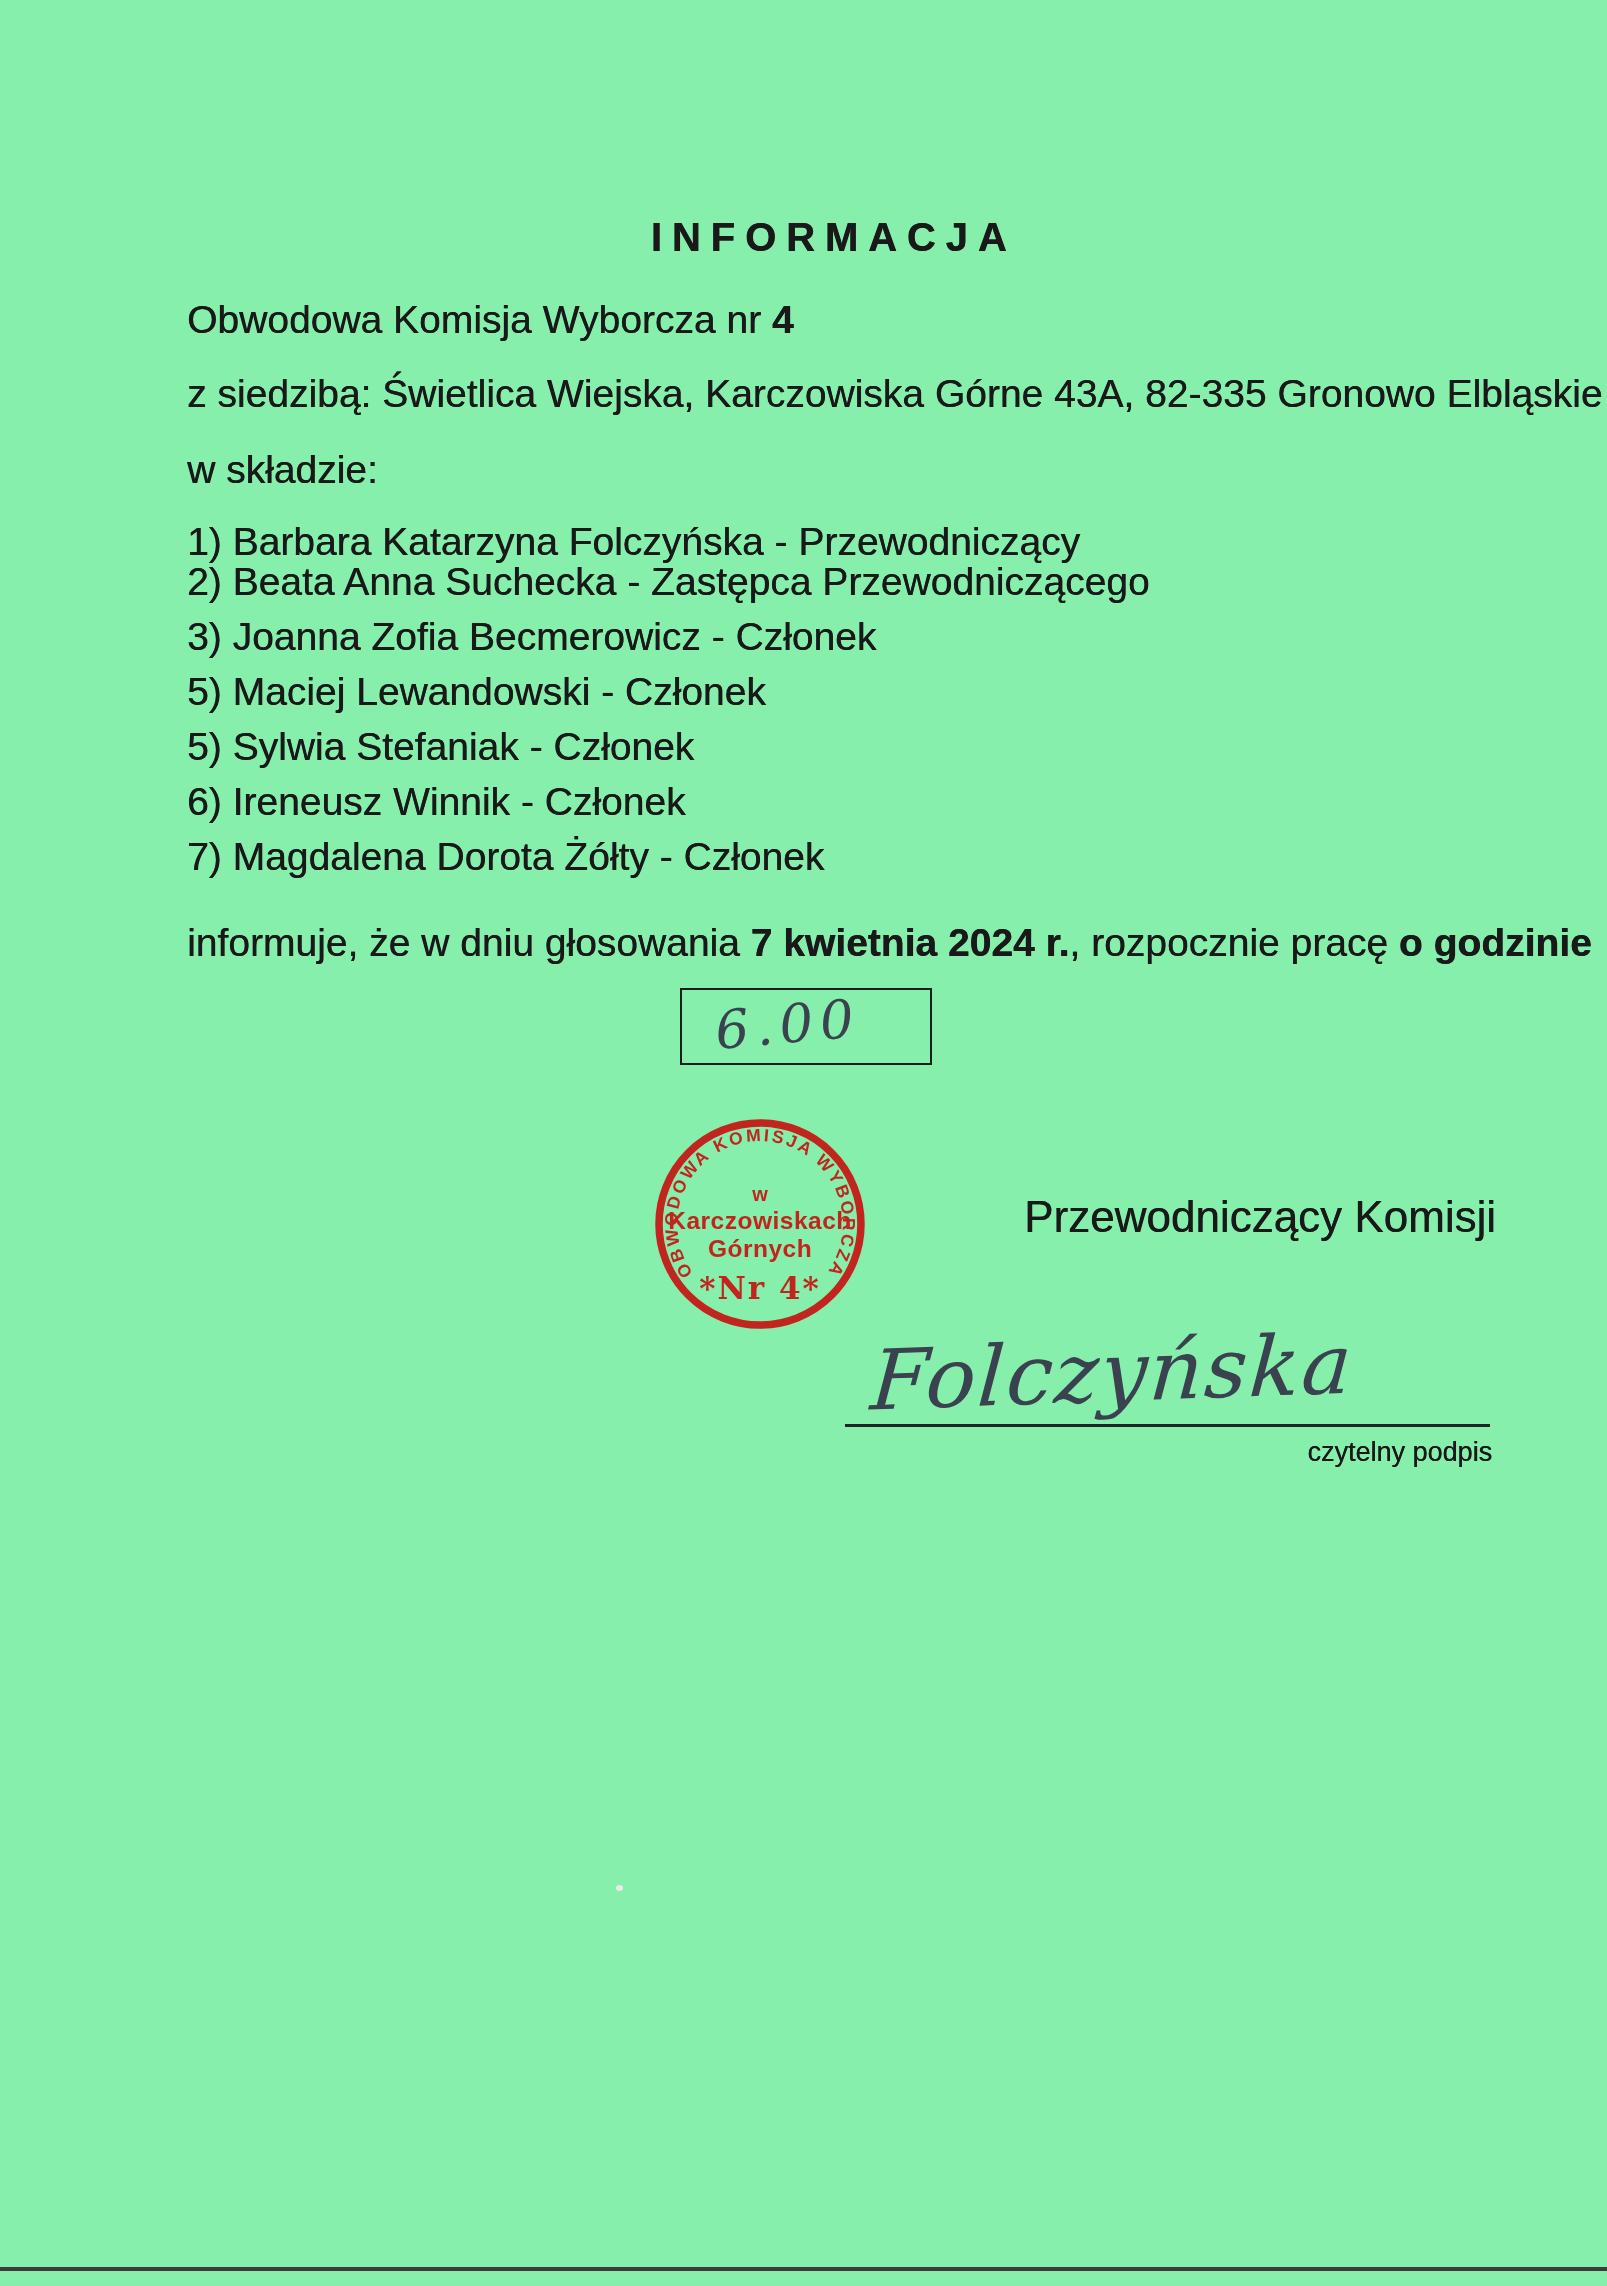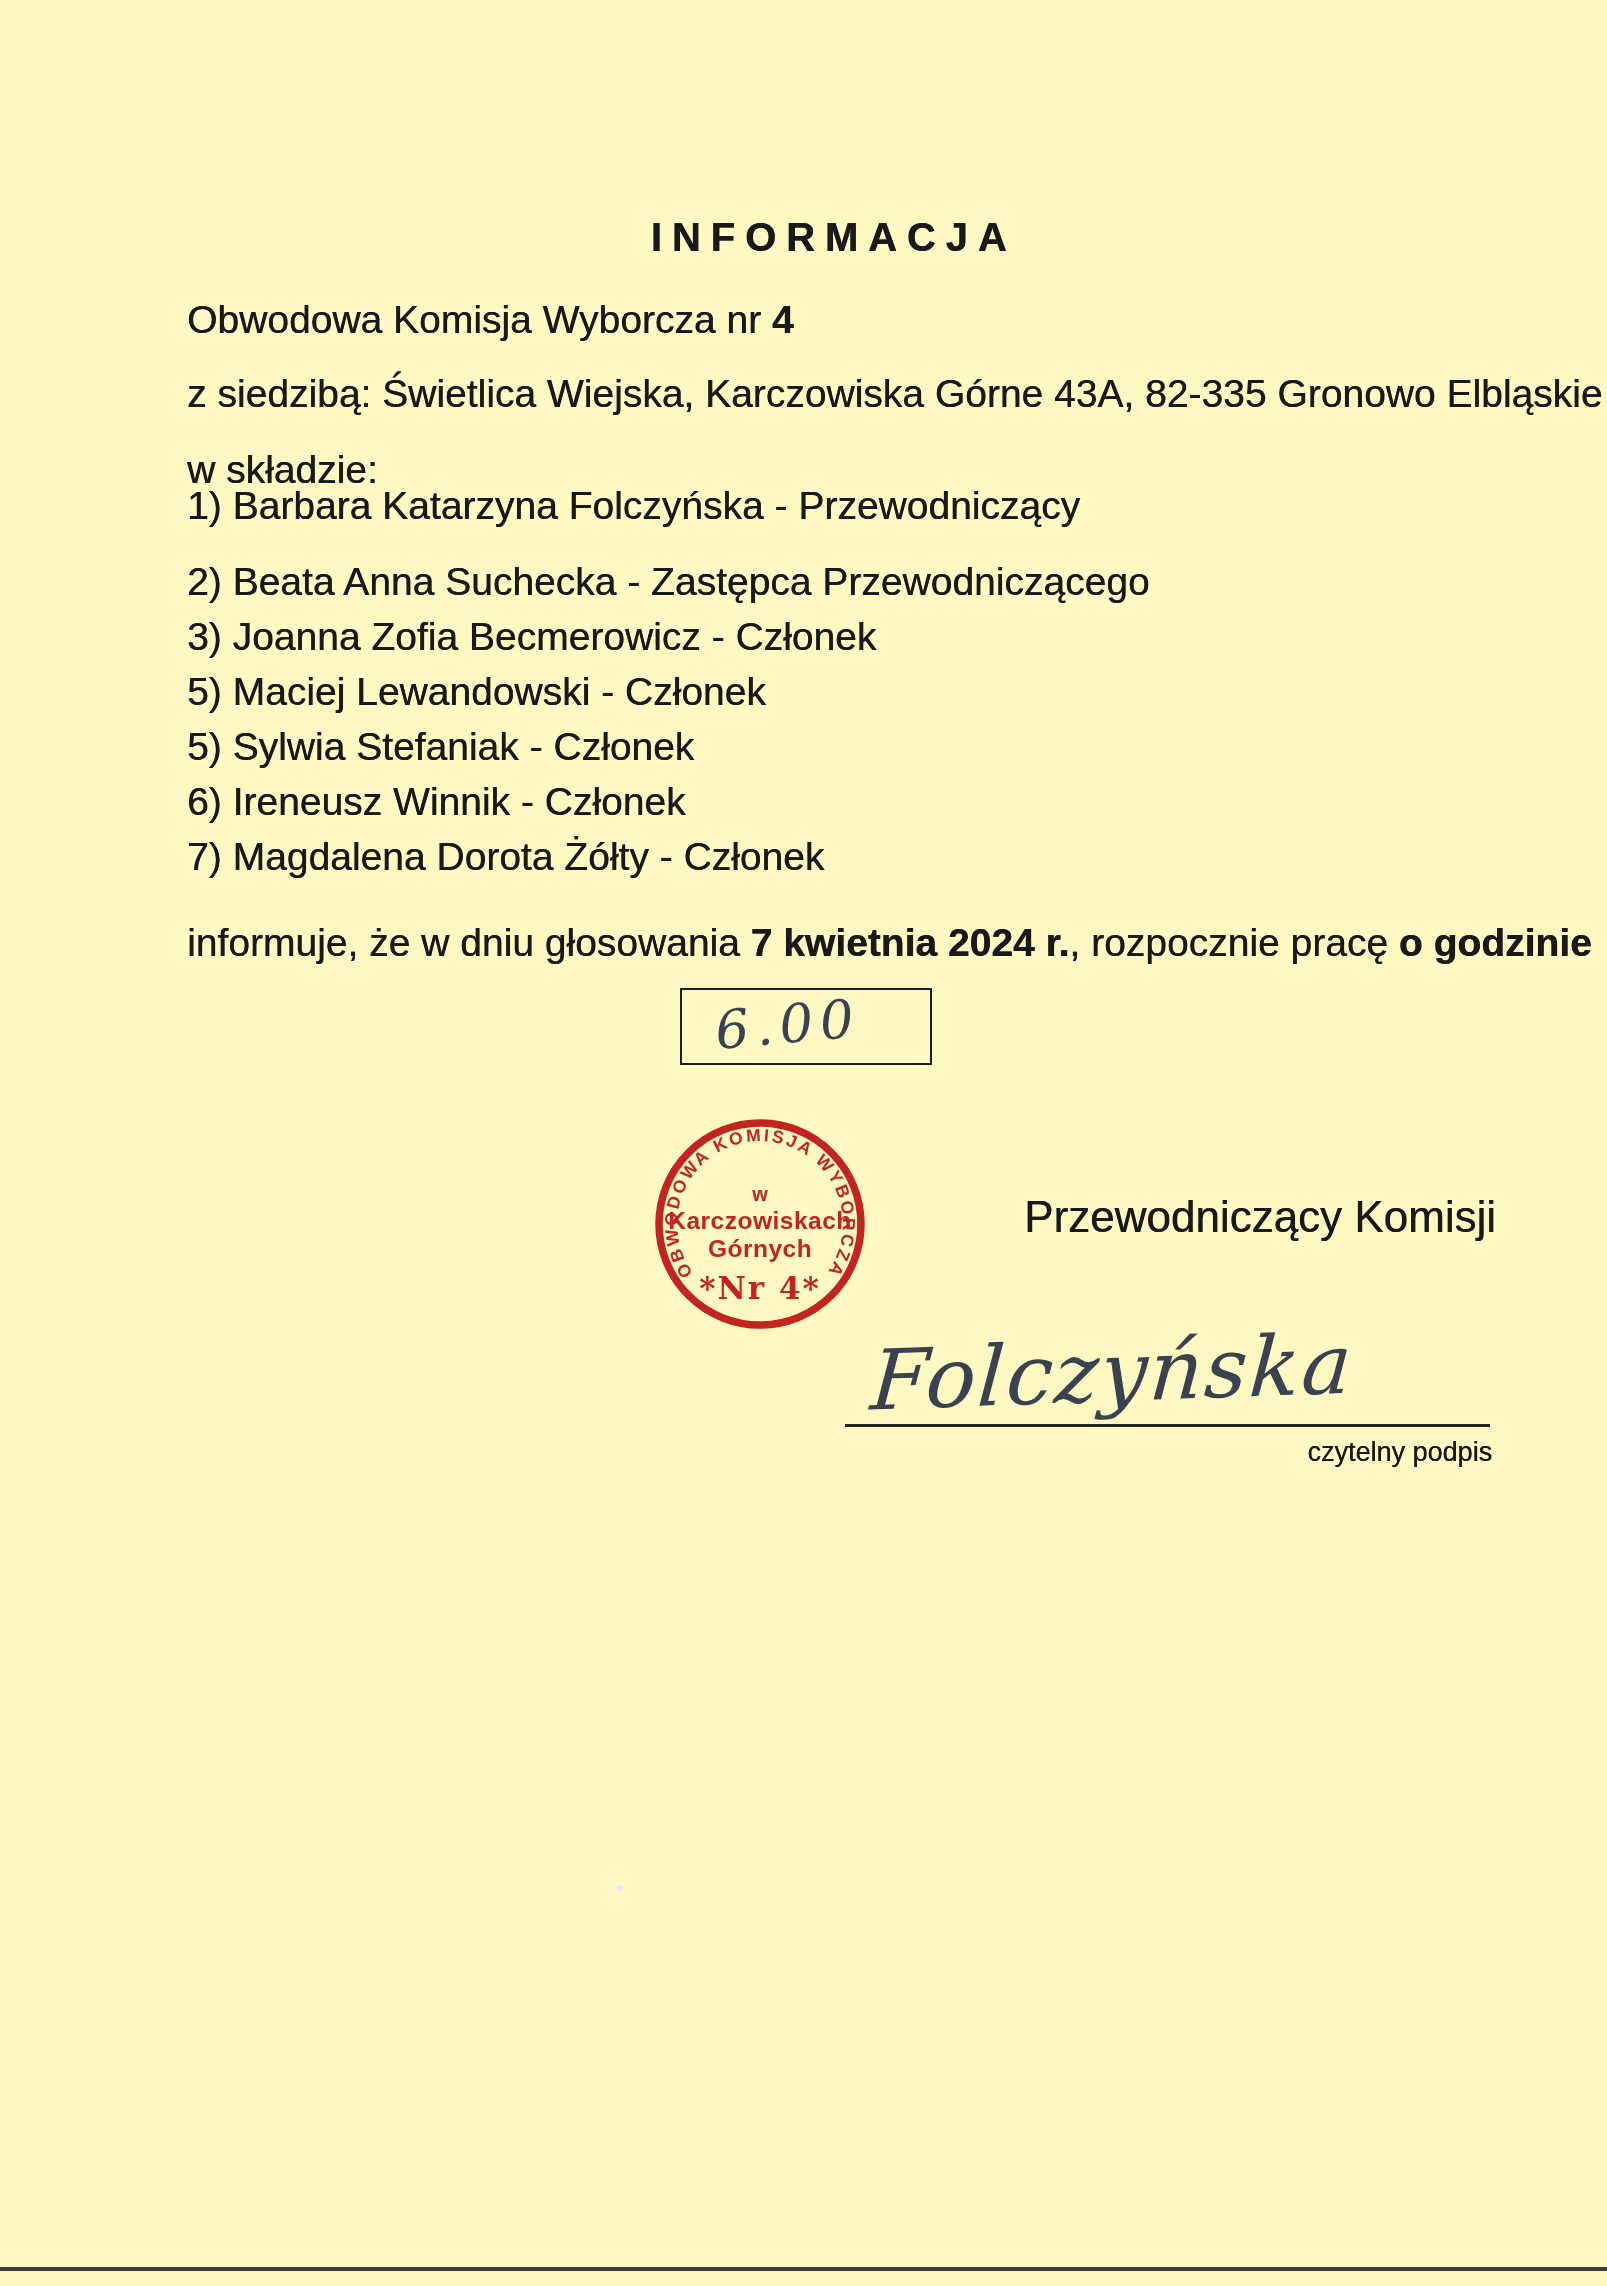--- a/index.html
+++ b/index.html
@@ -1,19 +1,19 @@
 <!DOCTYPE html>
 <html><head>
 <meta charset="utf-8">
 <style>
   html,body{margin:0;padding:0;background:#9a9a9a;}
   .page{
     position:relative;
     width:1608px;height:2286px;
-    background:#fef9c3;
+    background:#86efac;
     overflow:hidden;
     font-family:"Liberation Sans", sans-serif;
     color:#191919;
   }
   .doc-title{
     position:absolute;top:215px;left:0;width:100%;
     margin:0;text-align:center;
     font-size:40px;font-weight:bold;letter-spacing:9.9px;
     transform:translateX(29.6px);
     text-shadow:0.5px 0 0 #191919;
@@ -78,21 +78,21 @@
 <div class="page">
 
   <h1 class="doc-title">INFORMACJA</h1>
 
   <div class="line" style="top:298px"><span>Obwodowa Komisja Wyborcza nr </span><span class="bold">4</span></div>
 
   <div class="line" style="top:372px">z siedzibą: Świetlica Wiejska, Karczowiska Górne 43A, 82-335 Gronowo Elbląskie</div>
 
   <div class="line" style="top:448px">w składzie:</div>
 
-  <div class="line" style="top:484px">1) Barbara Katarzyna Folczyńska - Przewodniczący</div>
+  <div class="line" style="top:520px">1) Barbara Katarzyna Folczyńska - Przewodniczący</div>
   <div class="line" style="top:560px">2) Beata Anna Suchecka - Zastępca Przewodniczącego</div>
   <div class="line" style="top:615px">3) Joanna Zofia Becmerowicz - Członek</div>
   <div class="line" style="top:670px">5) Maciej Lewandowski - Członek</div>
   <div class="line" style="top:725px">5) Sylwia Stefaniak - Członek</div>
   <div class="line" style="top:780px">6) Ireneusz Winnik - Członek</div>
   <div class="line" style="top:835px">7) Magdalena Dorota Żółty - Członek</div>
 
   <div class="line" style="top:921px"><span>informuje, że w dniu głosowania </span><span class="bold">7 kwietnia 2024 r.</span><span>, rozpocznie pracę </span><span class="bold">o godzinie</span></div>
 
   <div class="time-box">

